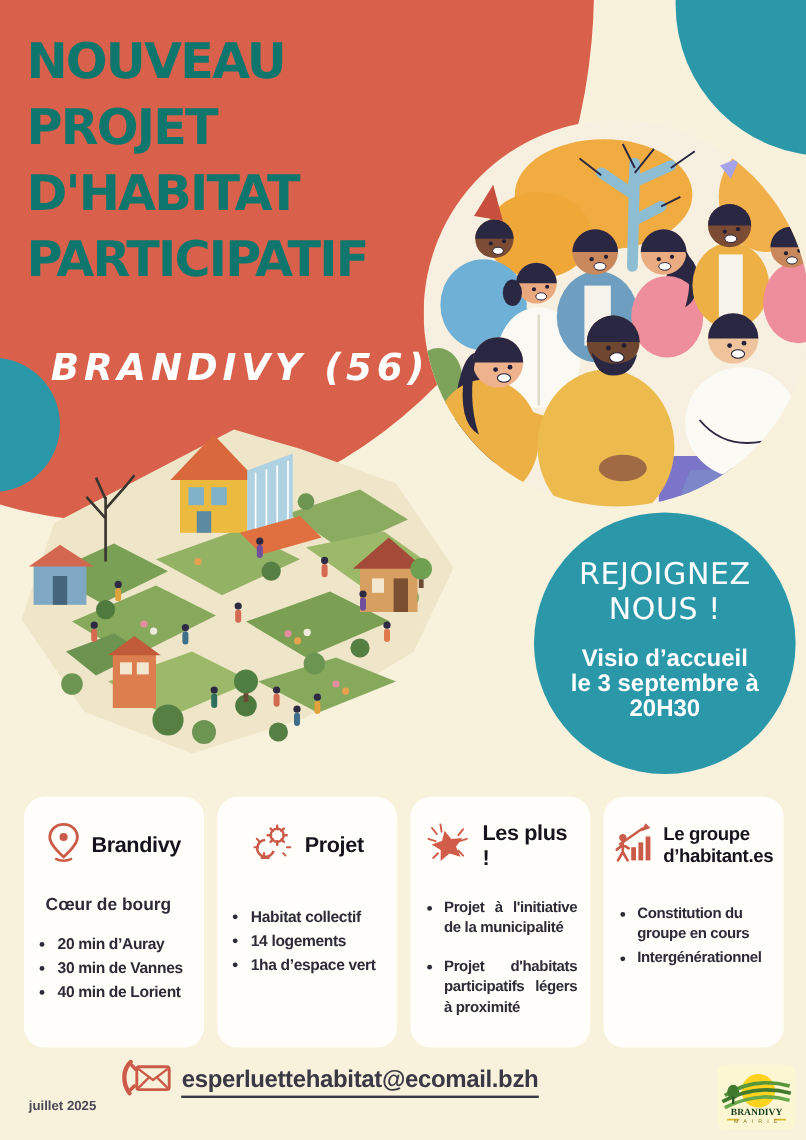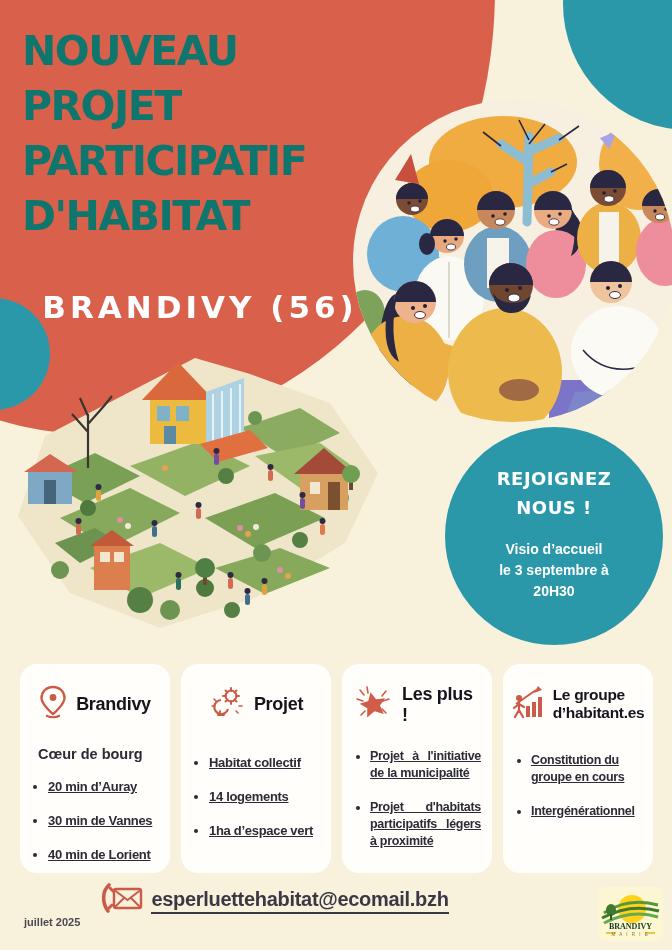--- a/index.html
+++ b/index.html
@@ -8,43 +8,43 @@
 
   
   .red-blob{position:absolute;left:-295px;top:-455px;width:790px;height:890px;border-radius:50%;background:#d9614b;}
   .teal-top{position:absolute;left:563px;top:-122px;width:252px;height:252px;border-radius:50%;background:#2b98aa;}
   .teal-left{position:absolute;left:-62px;top:298px;width:112px;height:112px;border-radius:50%;background:#2b98aa;}
 
   
   .title{position:absolute;left:22px;top:24px;color:#0f766e;font-family:"DejaVu Sans", sans-serif;
          font-weight:bold;font-size:41px;line-height:55px;letter-spacing:-1.5px;}
   .subtitle{position:absolute;left:20px;top:289px;width:360px;text-align:center;color:#ffffff;
-         font-family:"DejaVu Sans", sans-serif;font-weight:bold;font-size:31px;letter-spacing:4px;}
+         font-family:"DejaVu Sans", sans-serif;font-weight:bold;font-size:31px;letter-spacing:4px;font-style:italic;}
 
   
   .people-circle{position:absolute;left:353px;top:100px;width:322px;height:322px;}
   .village{position:absolute;left:0px;top:348px;width:400px;height:292px;}
 
   
   .join-circle{position:absolute;left:445px;top:427px;width:218px;height:218px;border-radius:50%;
          background:#2b98aa;color:#fff;text-align:center;box-sizing:border-box;padding-top:37px;}
-  .join-l1,.join-l2{font-family:"DejaVu Sans", sans-serif;font-weight:bold;font-size:18px;line-height:29px;letter-spacing:0.5px;}
-  .join-info{margin-top:17px;font-size:14px;line-height:21px;}
+  .join-l1,.join-l2{font-family:"DejaVu Sans", sans-serif;font-weight:normal;font-size:25px;line-height:29px;letter-spacing:0.5px;}
+  .join-info{margin-top:17px;font-size:20px;line-height:21px;}
   .join-i1{font-weight:600;}
   .join-i2,.join-i3{font-weight:800;}
 
   
   .cards{position:absolute;left:20px;top:664px;width:633px;display:flex;gap:11px;}
   .card{width:150px;height:209px;background:#fffefb;border-radius:17px;box-sizing:border-box;padding:14px 11px;}
   .card-head{display:flex;align-items:center;justify-content:center;gap:9px;margin-top:6px;min-height:40px;}
   .card-title{font-size:18px;font-weight:800;color:#15141c;letter-spacing:-0.3px;}
   .card-title.two-line{font-size:15.5px;line-height:18px;max-width:94px;}
   .card-sub{margin:22px 0 0 7px;font-size:14.5px;font-weight:700;color:#2c2b36;}
   .card ul{margin:0;padding-left:17px;color:#2c2b36;}
-  .card li{font-size:13px;font-weight:700;letter-spacing:-0.3px;line-height:1.38;margin:16px 0;text-decoration:underline;}
+  .card li{font-size:13px;font-weight:700;letter-spacing:-0.3px;line-height:1.38;margin:2px 0;}
   .card.c1 ul{margin-top:16px;}
   .card.c2 ul{margin-top:30px;}
   .card.c3 ul{margin-top:28px;}
   .card.c3 li{font-size:12.5px;}
   .card.c4 ul{margin-top:22px;}
   .card.c4 li{font-size:12.5px;text-align:justify;}
   .card.c4 li + li{margin-top:14px;}
 
   
   .email-row{position:absolute;left:0;top:882px;width:549px;display:flex;align-items:center;justify-content:center;gap:7px;}
@@ -268,22 +268,22 @@
           <circle cx="267" cy="186" r="2" fill="#241f38"></circle>
         <ellipse cx="262" cy="195" rx="5.5" ry="3.5" fill="#fff" stroke="#241f38" stroke-width="0.9"></ellipse>
         <path d="M230 250 Q250 274 282 268" stroke="#2a2742" stroke-width="1.6" fill="none"></path>
       </g>
     </g>
   </svg>
 
   <div class="title">
     <div>NOUVEAU</div>
     <div>PROJET</div>
+    <div>D'HABITAT</div>
     <div>PARTICIPATIF</div>
-    <div>D'HABITAT</div>
   </div>
   <div class="subtitle">BRANDIVY (56)</div>
 
   <div class="join-circle">
     <div class="join-l1">REJOIGNEZ</div>
     <div class="join-l2">NOUS !</div>
     <div class="join-info">
       <div class="join-i1">Visio d’accueil</div>
       <div class="join-i2">le 3 septembre à</div>
       <div class="join-i3">20H30</div>

